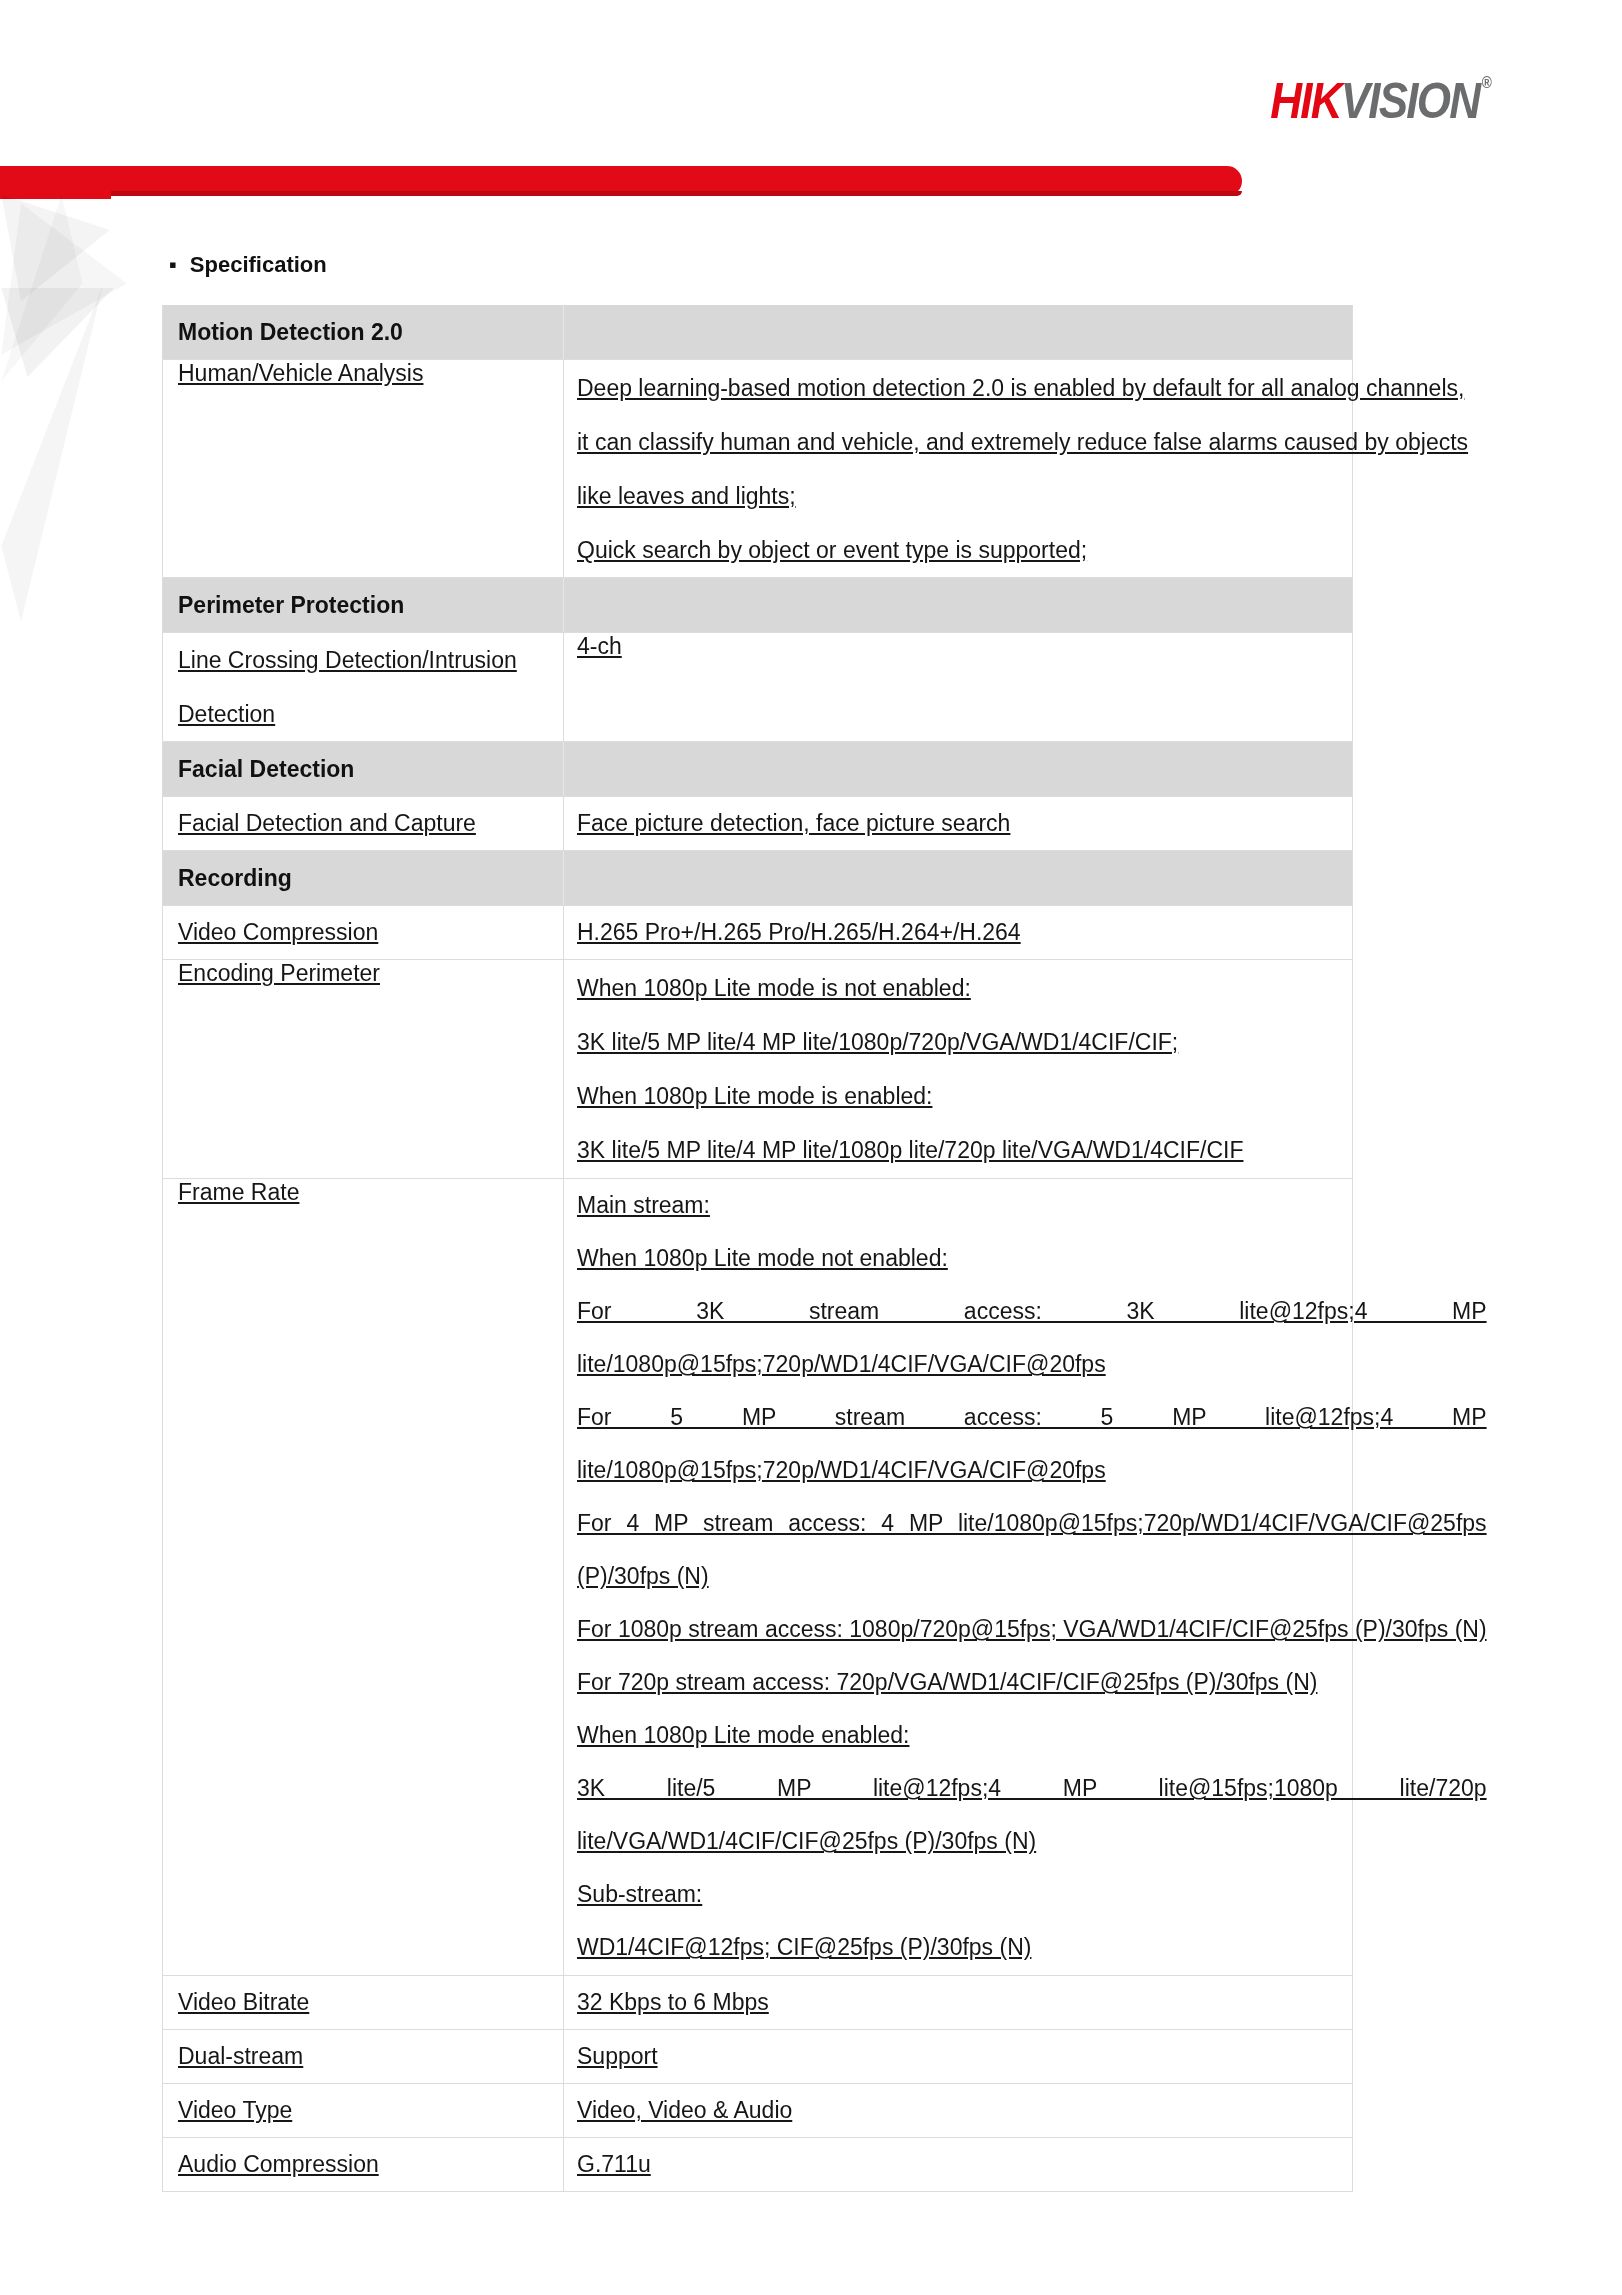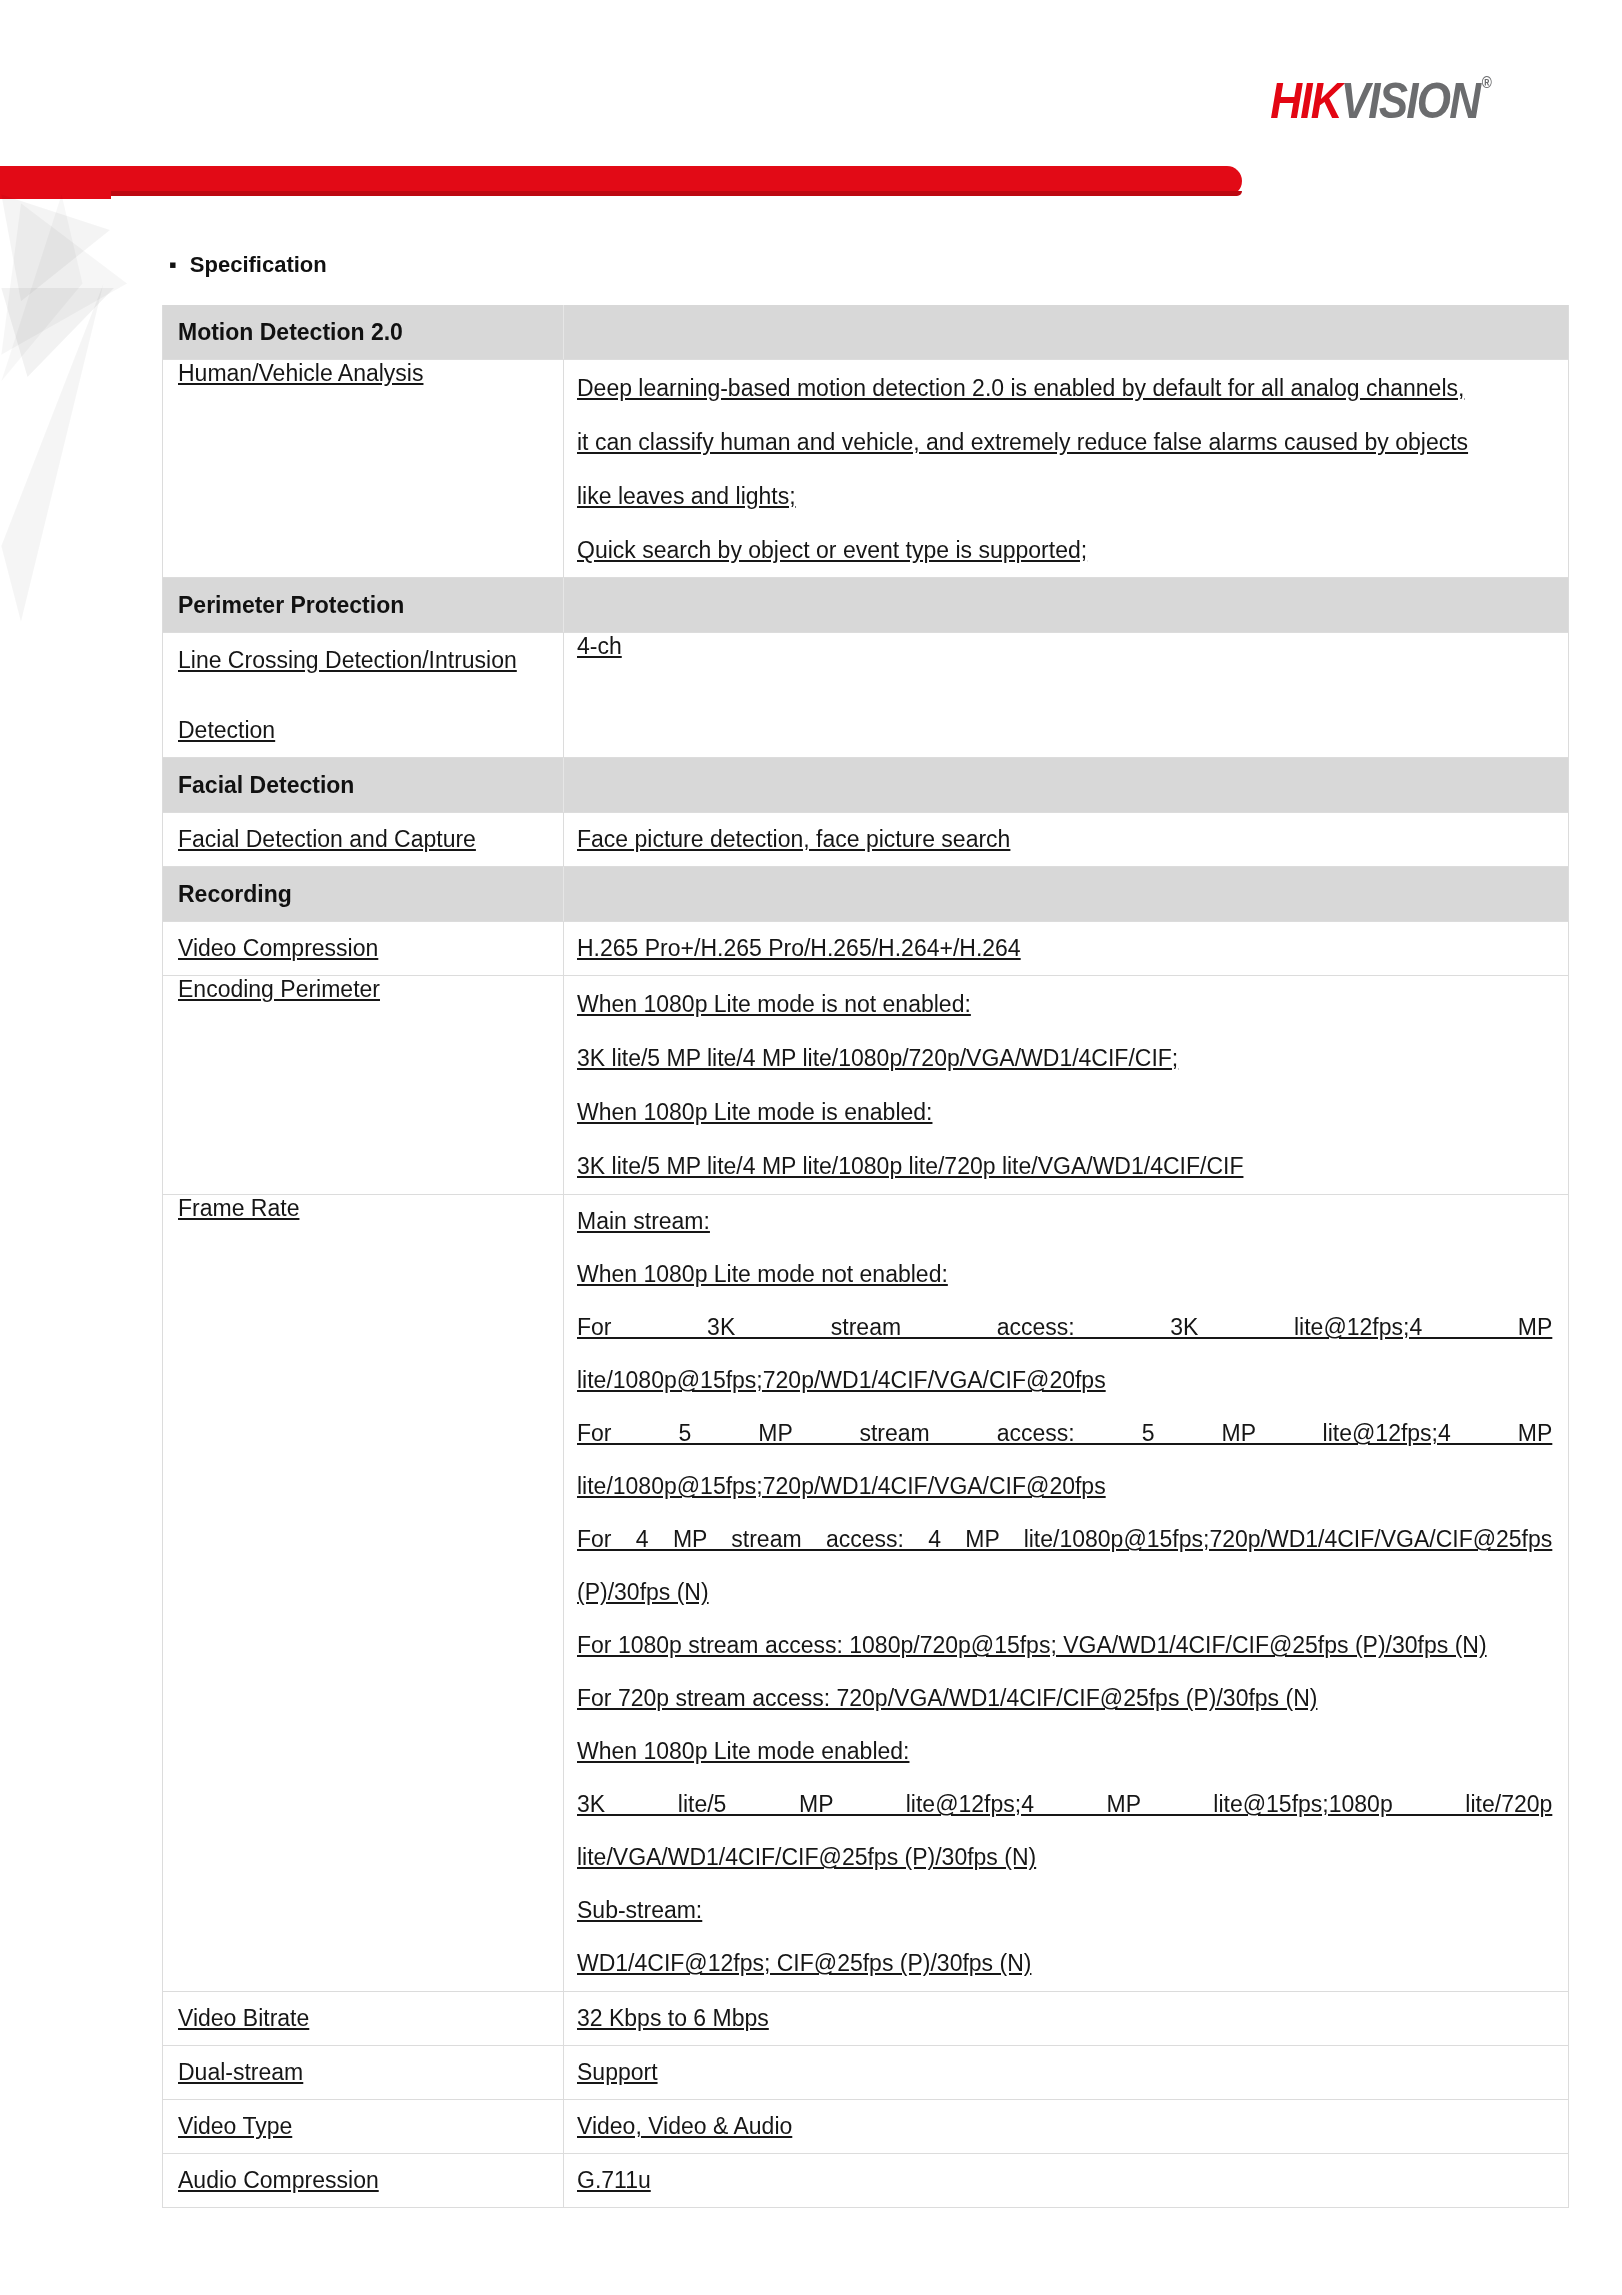--- a/index.html
+++ b/index.html
@@ -30,39 +30,39 @@
   .wm3 { opacity:0.05;  clip-path:polygon(1% 22%, 87% 22%, 21% 42%); }
   .wm4 { opacity:0.04;  clip-path:polygon(79% 21%, 16% 97%, 1% 80%); }
   .wm5 { opacity:0.03;  clip-path:polygon(47% 1%, 63% 21%, 1% 43%); }
 
   
   .heading { position:absolute; left:169px; top:244px; height:41px; display:flex; align-items:center; }
   .heading .bullet { font-size:22px; line-height:1; margin-right:13px; margin-top:1.3px; color:#111; }
   .heading .title { font-size:22px; font-weight:bold; color:#111; letter-spacing:0; }
 
   
-  .spec-table { position:absolute; left:162px; top:305px; width:1407px;
+  .spec-table { position:absolute; left:162px; top:305px; width:1191px;
                 border-left:1.3px solid #dcdcdc; border-right:1.3px solid #dcdcdc;
                 font-size:23px; }
   .trow { border-bottom:1.3px solid #dcdcdc; display:flex; }
   .trow.sect { background:#d8d8d8; height:55px; align-items:center; padding-left:15px;
                font-weight:bold; color:#111; position:relative; }
   .trow.sect::after { content:""; position:absolute; left:400px; top:0; bottom:0; width:1.3px; background:#e6e6e6; }
   .cell { display:flex;text-decoration:underline; }
   .c1 { width:400px; padding:0 5.2px 0 15px; flex-shrink:0; }
   .c2 { flex:1; border-left:1.3px solid #dcdcdc; padding:0 15.7px 0 13px; }
   .trow.single { height:54px; }
   .trow.single .cell { align-items:center; }
   .c1 { align-items:flex-start; }
   .multi { display:block; padding-top:0.7px; padding-bottom:0.7px; }
   .cl { line-height:54px; white-space:nowrap; }
   .fr .cl { line-height:53px; }
   .cl.just { white-space:normal; text-align:justify; text-align-last:justify; }
   .lblline { line-height:54px; white-space:nowrap; }
-  .c1.stack { flex-direction:column; justify-content:center; align-items:flex-start; display:flex;gap:16px; }
+  .c1.stack { flex-direction:column; justify-content:center; align-items:flex-start; display:flex; }
 </style>
 </head>
 <body>
 
 <div class="page">
 
   <div class="logo">
     <span class="logo-hik">HIK</span><span class="logo-vision">VISION</span><span class="logo-reg">®</span>
   </div>
 

